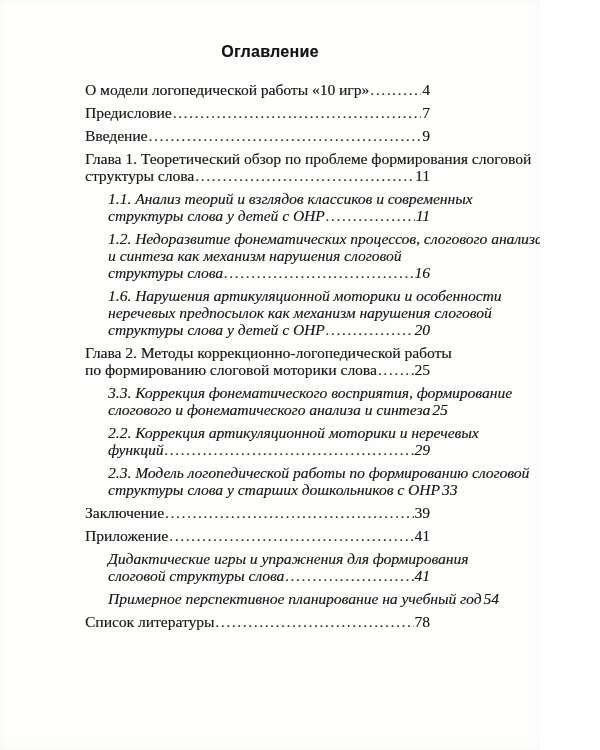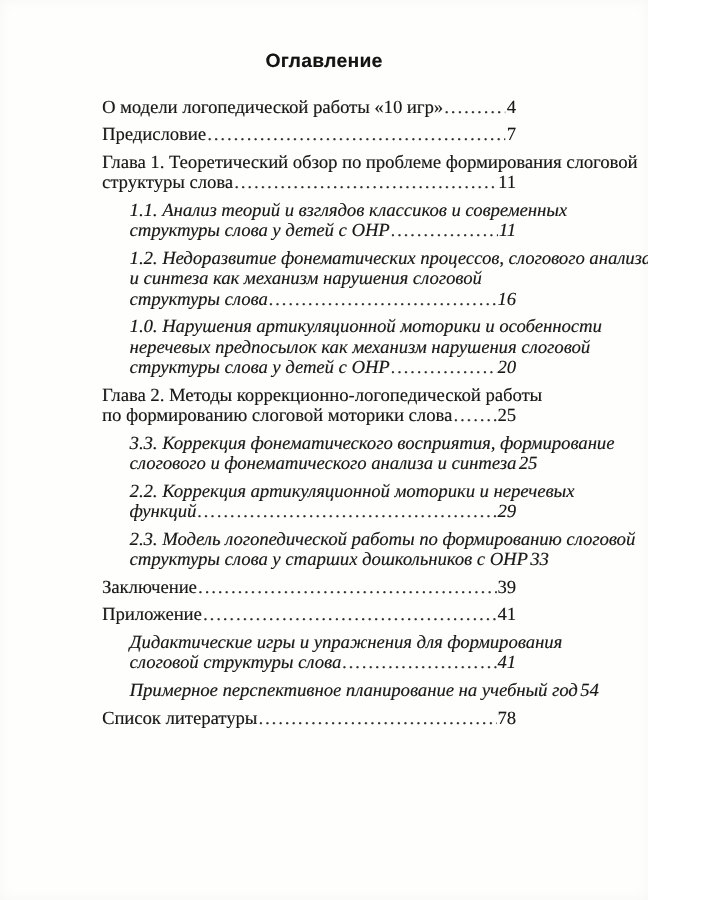--- a/index.html
+++ b/index.html
@@ -71,20 +71,27 @@
         </div>
       </div>
       <div class="entry">
         <div class="line lastline">
           <span class="txt">Предисловие</span>
           <span class="dots"></span>
           <span class="pagenum">7</span>
         </div>
       </div>
       <div class="entry">
+        <div class="line lastline">
+          <span class="txt">Введение</span>
+          <span class="dots"></span>
+          <span class="pagenum">9</span>
+        </div>
+      </div>
+      <div class="entry">
         <div class="line">Глава 1. Теоретический обзор по проблеме формирования слоговой</div>
         <div class="line lastline">
           <span class="txt">структуры слова</span>
           <span class="dots"></span>
           <span class="pagenum">11</span>
         </div>
       </div>
       <div class="entry indent-1">
         <div class="line">1.1. Анализ теорий и взглядов классиков и современных</div>
         <div class="line lastline">
@@ -96,21 +103,21 @@
       <div class="entry indent-1">
         <div class="line">1.2. Недоразвитие фонематических процессов, слогового анализа</div>
         <div class="line">и синтеза как механизм нарушения слоговой</div>
         <div class="line lastline">
           <span class="txt">структуры слова</span>
           <span class="dots"></span>
           <span class="pagenum">16</span>
         </div>
       </div>
       <div class="entry indent-1">
-        <div class="line">1.0. Нарушения артикуляционной моторики и особенности</div>
+        <div class="line">1.6. Нарушения артикуляционной моторики и особенности</div>
         <div class="line">неречевых предпосылок как механизм нарушения слоговой</div>
         <div class="line lastline">
           <span class="txt">структуры слова у детей с ОНР</span>
           <span class="dots"></span>
           <span class="pagenum">20</span>
         </div>
       </div>
       <div class="entry">
         <div class="line">Глава 2. Методы коррекционно-логопедической работы</div>
         <div class="line lastline">

